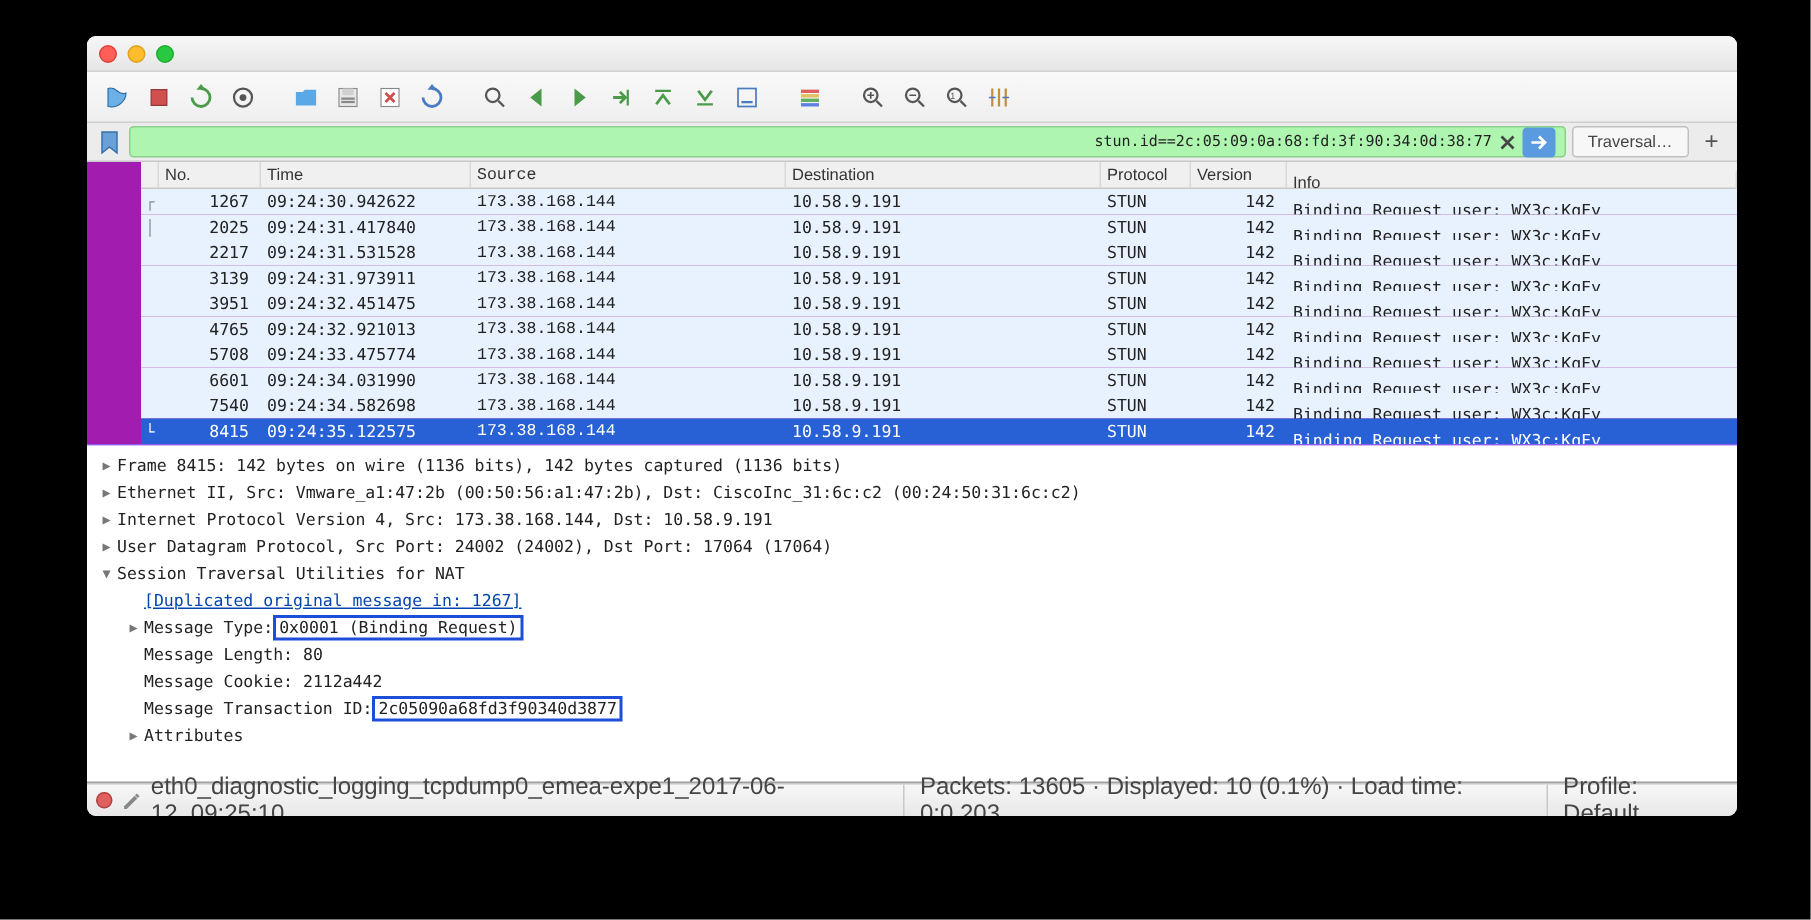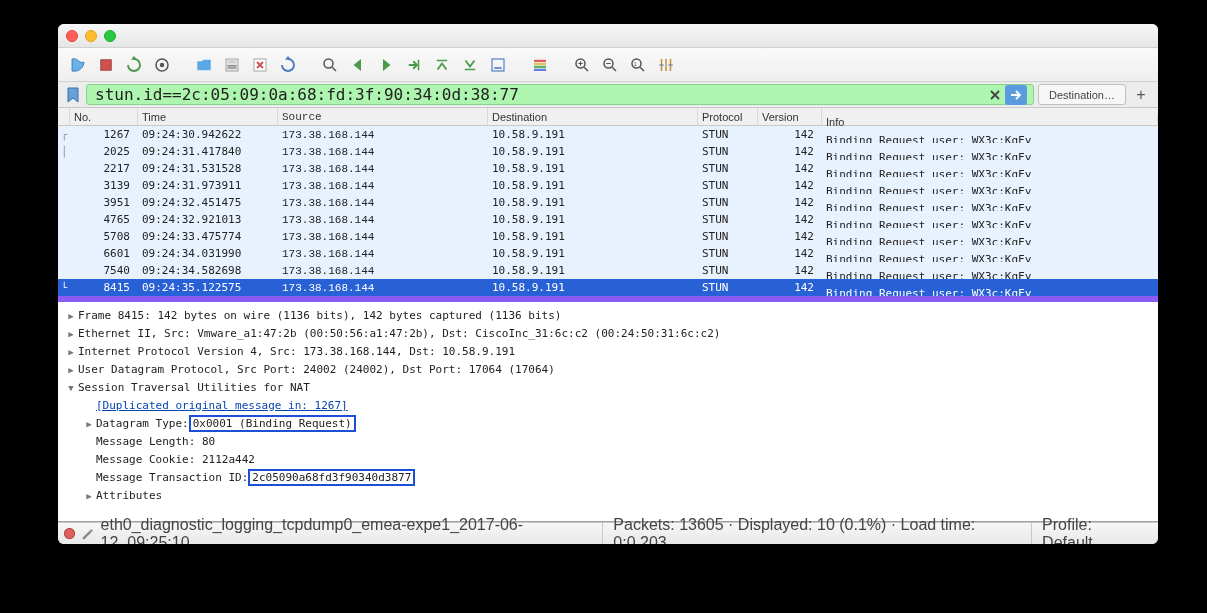--- a/index.html
+++ b/index.html
@@ -79,21 +79,21 @@
     padding:0 6px;
     font-family: Menlo, monospace;
     font-size:12px;
     color:#222;
     display:flex; align-items:center;
     position:relative;
   }
   .filter-input input {
     flex:1;
     border:none; background:transparent; outline:none;
-    font-family: Menlo, monospace; font-size:16px; color:#222;
+    font-family: Menlo, monospace; font-size:10px; color:#222;text-align:right;
   }
   .filter-clear {
     width:16px; height:16px; color:#555; cursor:pointer;
     display:flex; align-items:center; justify-content:center;
   }
   .filter-apply {
     width:22px; height:20px; background:#5a9be0; border-radius:3px;
     display:flex; align-items:center; justify-content:center;
     margin-left:2px;
   }
@@ -102,23 +102,24 @@
     border:1px solid #c0c0c0; border-radius:3px; background:#f7f7f7;
     font-size:11px; color:#444;
   }
   .plus-btn {
     width:22px; display:flex; align-items:center; justify-content:center;
     font-size:16px; color:#555;
   }
   .packet-list {
     background:#a21caf;
     overflow:hidden;
-    border-bottom:6px solid #8b5cf6;
+    border-bottom:1px solid #8b5cf6;
     font-family: Menlo, Consolas, monospace;
     font-size:11px;
+    padding-left:36px;
   }
   .pl-header {
     display:flex;
     background:#f0f0f0;
     border-bottom:1px solid #c8c8c8;
     height:18px;
     align-items:center;
     font-family: -apple-system, Arial, sans-serif;
     font-size:11px; color:#333;
   }
@@ -341,21 +342,21 @@
         <svg width="12" height="12" viewBox="0 0 12 12">
             <path d="M2 2 L10 10 M10 2 L2 10" stroke="#444" stroke-width="1.8"></path>
           </svg>
       </div>
       <div class="filter-apply">
         <svg width="14" height="12" viewBox="0 0 14 12">
             <path d="M2 6 L10 6 M7 2 L11 6 L7 10" stroke="#fff" stroke-width="1.8" fill="none"></path>
           </svg>
       </div>
     </div>
-    <div class="expression-btn">Destination…</div>
+    <div class="expression-btn">Traversal…</div>
     <div class="plus-btn">+</div>
   </div>
 
   <div class="packet-list">
     <div class="pl-header">
       <div class="col-tree"></div>
       <div class="col-no">No.</div>
       <div class="col-time">Time</div>
       <div class="col-src">Source</div>
       <div class="col-dst">Destination</div>
@@ -487,21 +488,21 @@
     <div class="detail-line">
         <span class="arrow down"></span>
         <span>Session Traversal Utilities for NAT</span>
       </div>
     <div class="detail-line indent1">
         <span class="arrow"></span>
         <span class="link-ish">[Duplicated original message in: 1267]</span>
       </div>
     <div class="detail-line indent1">
         <span class="arrow right"></span>
-        <span>Datagram Type: </span>
+        <span>Message Type: </span>
         <span class="boxed">0x0001 (Binding Request)</span>
       </div>
     <div class="detail-line indent1">
         <span class="arrow"></span>
         <span>Message Length: 80</span>
       </div>
     <div class="detail-line indent1">
         <span class="arrow"></span>
         <span>Message Cookie: 2112a442</span>
       </div>

